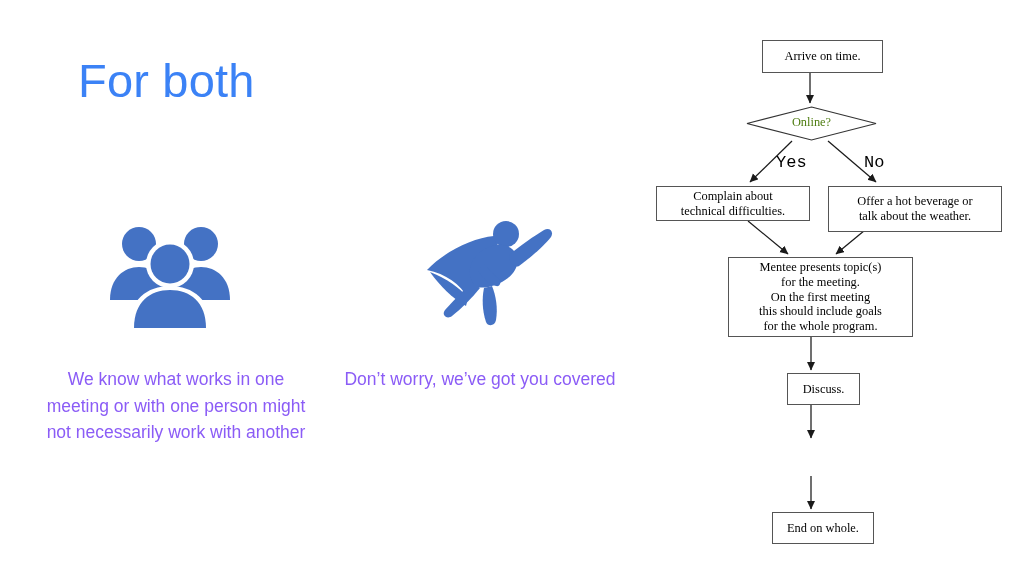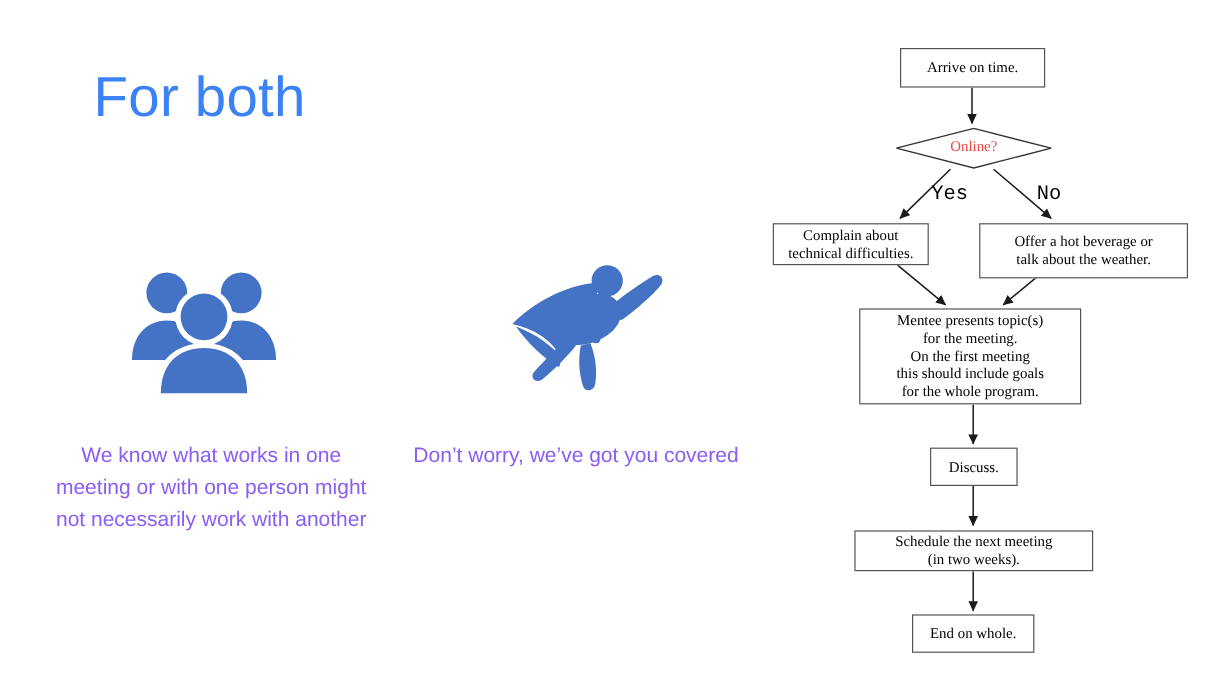--- a/index.html
+++ b/index.html
@@ -84,33 +84,34 @@
     display: flex;
     align-items: center;
     justify-content: center;
     text-align: center;
     font-family: "Liberation Serif", serif;
     font-size: 12.4px;
     line-height: 1.18;
     color: #000000;
     white-space: pre-line;
     padding: 2px 5px;
+    margin-left: 12px;
   }
   .fc-edge-label {
     position: absolute;
     font-family: Liberation Mono, monospace;
     font-size: 17px;
     color: #000000;
     background: transparent;
   }
   .fc-diamond-label {
     position: absolute;
     font-family: "Liberation Serif", serif;
     font-size: 12.4px;
-    color: #ef4444;
+    color: #4d7c0f;
     text-align: center;
   }
 </style>
 </head>
 <body>
 
 <div id="slide-title">For both</div>
 
 <div id="group-icon-wrap">
   <svg width="132" height="106" viewBox="0 0 132 106" xmlns="http://www.w3.org/2000/svg">
@@ -190,32 +191,30 @@
     <svg width="131" height="35" viewBox="0 0 131 35" xmlns="http://www.w3.org/2000/svg">
       <polygon points="65.5,1 130,17.5 65.5,34 1,17.5" fill="#ffffff" stroke="#333333" stroke-width="1.1"></polygon>
     </svg>
     <div class="fc-diamond-label" style="left:0; top:9px; width:131px;">Online?</div>
   </div>
 
   <div class="fc-edge-label" style="left:148px; top:129px;">Yes</div>
 
   <div class="fc-edge-label" style="left:236px; top:129px;">No</div>
 
-  <div class="fc-node" style="left:16px; top:162px; width:130px; height:35px;">Complain about
+  <div class="fc-node" style="left:16px; top:162px; width:154px; height:35px;">Complain about
 technical difficulties.</div>
 
   <div class="fc-node" style="left:188px; top:162px; width:174px; height:46px;">Offer a hot beverage or
 talk about the weather.</div>
 
   <div class="fc-node" style="left:88px; top:233px; width:185px; height:80px;">Mentee presents topic(s)
 for the meeting.
 On the first meeting
 this should include goals
 for the whole program.</div>
 
   <div class="fc-node" style="left:147px; top:349px; width:73px; height:32px;">Discuss.</div>
 
-  <div class="fc-node" style="left:84px; top:418px; width:199px; height:34px;">Schedule the next meeting
-(in two weeks).</div>
 
   <div class="fc-node" style="left:132px; top:488px; width:102px; height:32px;">End on whole.</div>
 
 </div>
 
 </body></html>

